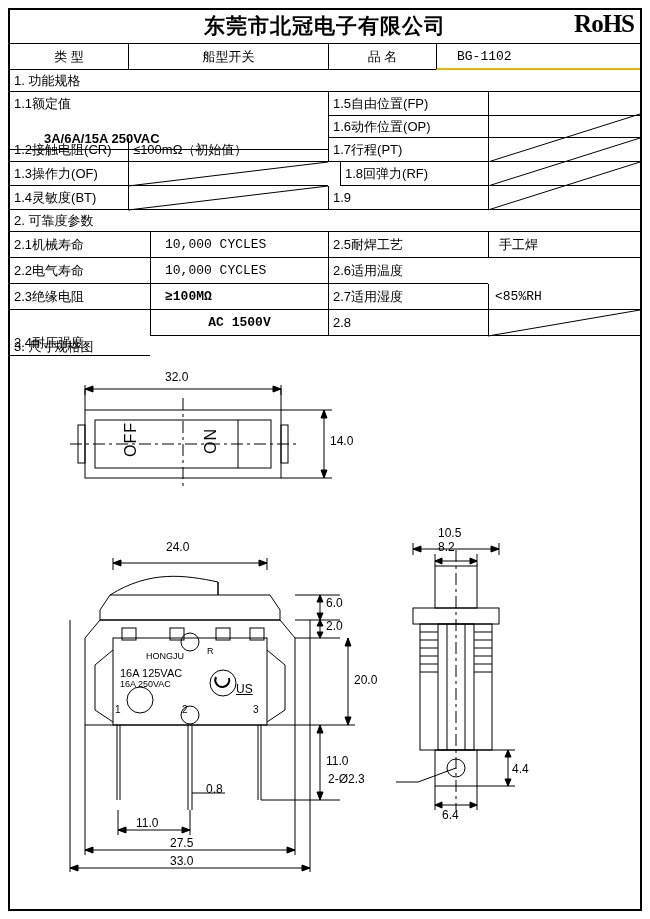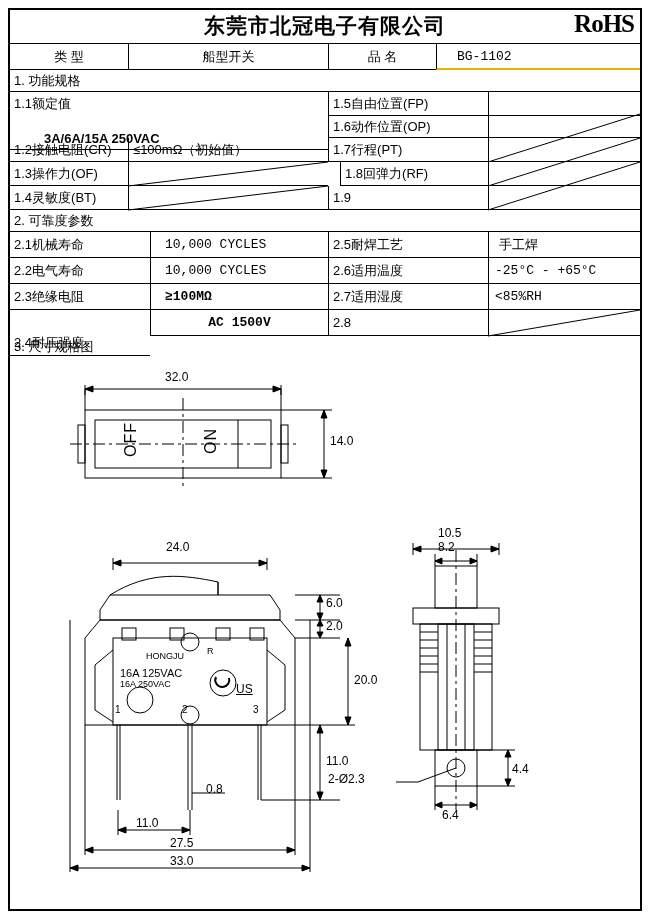--- a/index.html
+++ b/index.html
@@ -63,21 +63,20 @@
     <div class="cellnb" style="left:0;top:200px;width:630px;height:22px;border-bottom:1px solid #000;line-height:18px;">2. 可靠度参数</div>
 
     <div class="cellnb" style="left:0;top:222px;width:140px;height:26px;border-bottom:1px solid #000;line-height:22px;">2.1机械寿命</div>
     <div class="cellnb mono" style="left:140px;top:222px;width:178px;height:26px;border-left:1px solid #000;border-bottom:1px solid #000;line-height:22px;padding-left:14px;">10,000   CYCLES</div>
     <div class="cellnb" style="left:318px;top:222px;width:160px;height:26px;border-left:1px solid #000;border-bottom:1px solid #000;line-height:22px;">2.5耐焊工艺</div>
     <div class="cellnb" style="left:478px;top:222px;width:152px;height:26px;border-left:1px solid #000;border-bottom:1px solid #000;line-height:22px;padding-left:10px;">手工焊</div>
 
     <div class="cellnb" style="left:0;top:248px;width:140px;height:26px;border-bottom:1px solid #000;line-height:22px;">2.2电气寿命</div>
     <div class="cellnb mono" style="left:140px;top:248px;width:178px;height:26px;border-left:1px solid #000;border-bottom:1px solid #000;line-height:22px;padding-left:14px;">10,000   CYCLES</div>
     <div class="cellnb" style="left:318px;top:248px;width:160px;height:26px;border-left:1px solid #000;border-bottom:1px solid #000;line-height:22px;">2.6适用温度</div>
-    <div class="cellnb mono" style="left:478px;top:248px;width:152px;height:26px;border-left:1px solid #000;border-bottom:1px solid #000;line-height:22px;padding-left:6px;">-25°C - +65°C</div>
 
     <div class="cellnb" style="left:0;top:274px;width:140px;height:26px;border-bottom:1px solid #000;line-height:22px;">2.3绝缘电阻</div>
     <div class="cellnb mono" style="left:140px;top:274px;width:178px;height:26px;border-left:1px solid #000;border-bottom:1px solid #000;line-height:22px;padding-left:14px;font-weight:bold;">≥100MΩ</div>
     <div class="cellnb" style="left:318px;top:274px;width:160px;height:26px;border-left:1px solid #000;border-bottom:1px solid #000;line-height:22px;">2.7适用湿度</div>
     <div class="cellnb mono" style="left:478px;top:274px;width:152px;height:26px;border-left:1px solid #000;border-bottom:1px solid #000;line-height:22px;padding-left:6px;">&lt;85%RH</div>
 
     <div class="cellnb" style="left:0;top:300px;width:140px;height:26px;border-bottom:1px solid #000;line-height:22px;margin-top:20px;">2.4耐压强度</div>
     <div class="cellnb mono bold" style="left:140px;top:300px;width:178px;height:26px;border-left:1px solid #000;border-bottom:1px solid #000;line-height:22px;text-align:center;">AC 1500V</div>
     <div class="cellnb" style="left:318px;top:300px;width:160px;height:26px;border-left:1px solid #000;border-bottom:1px solid #000;line-height:22px;">2.8</div>
     <div class="cellnb" style="left:478px;top:300px;width:152px;height:26px;border-left:1px solid #000;border-bottom:1px solid #000;"></div>

